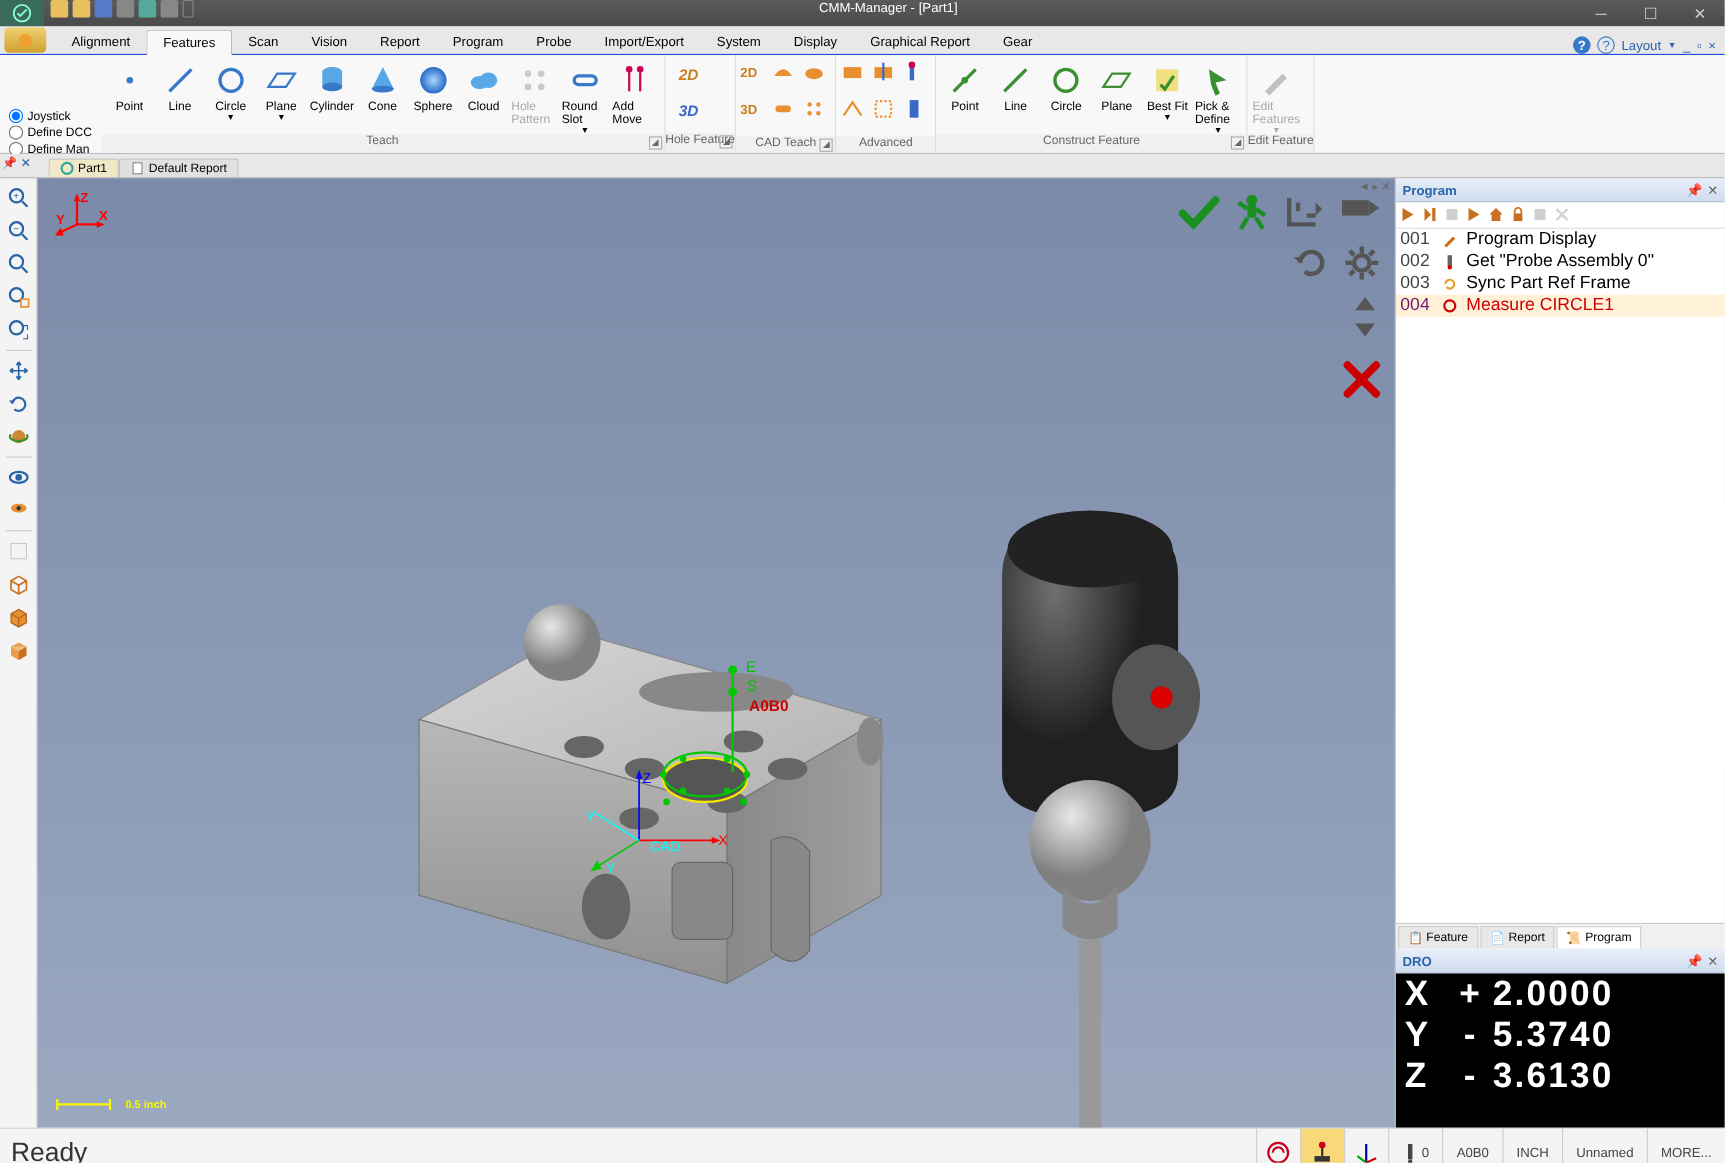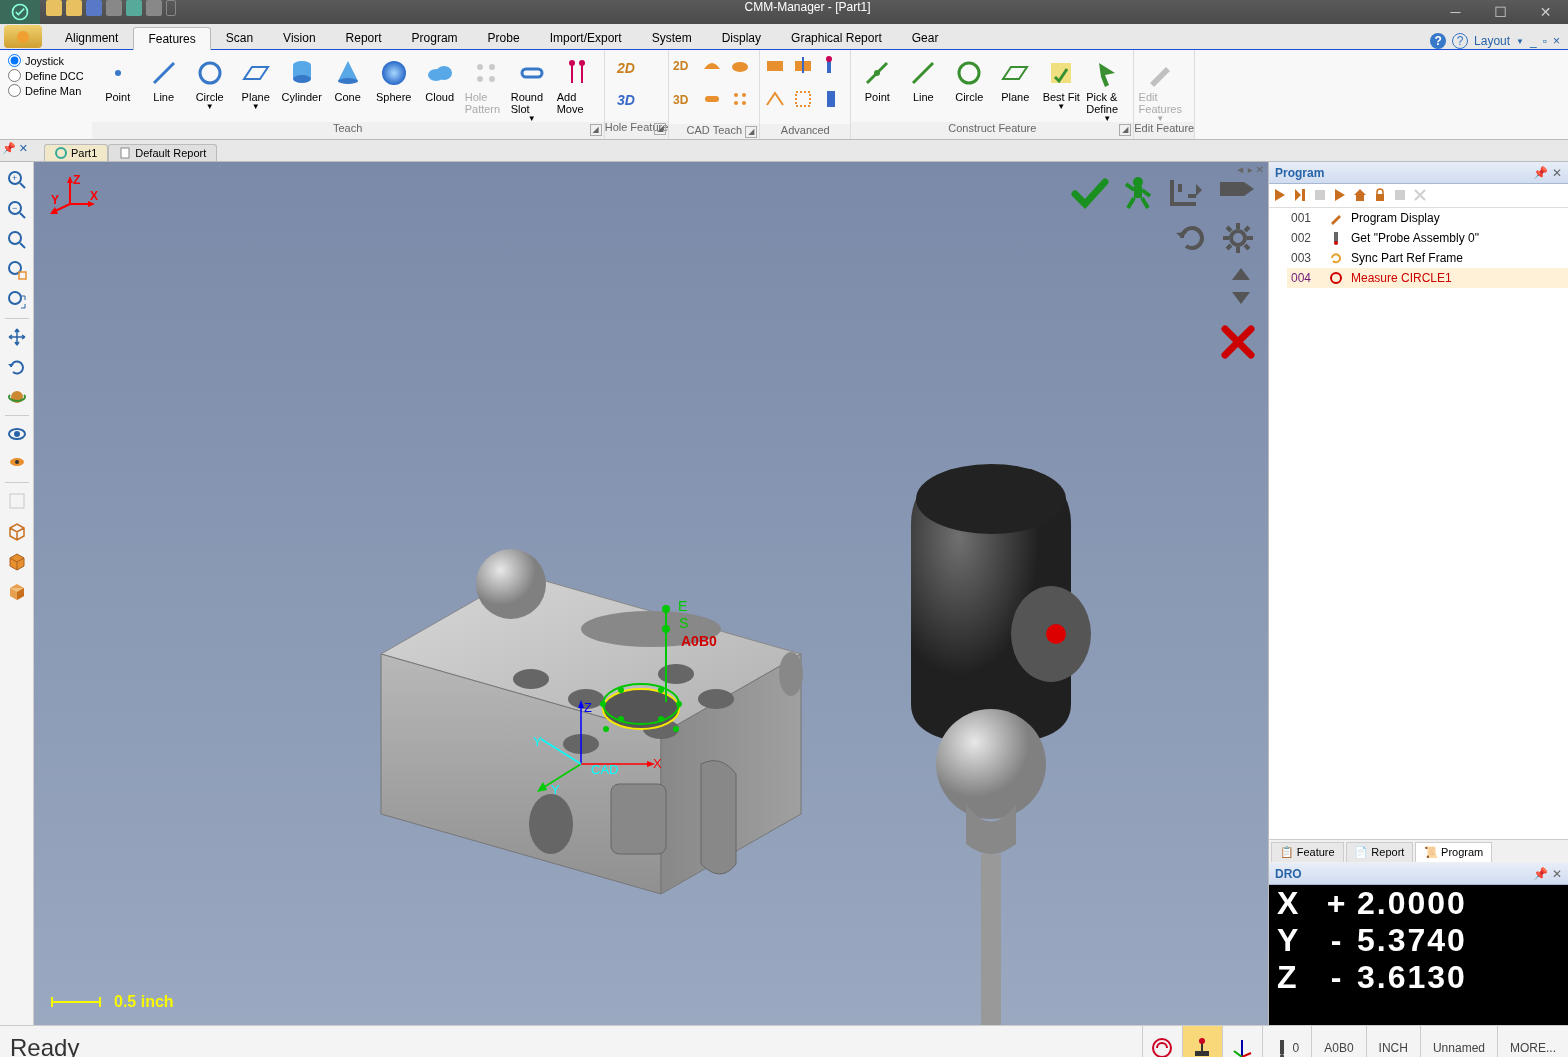--- a/index.html
+++ b/index.html
@@ -45,33 +45,33 @@
 .main { display:flex; height: calc(100% - 24px - 26px - 90px - 22px - 32px); }
 .left-toolbar { width: 34px; background:#f4f4f4; border-right:1px solid #ccc; display:flex; flex-direction:column; align-items:center; padding-top:4px; gap:2px;}
 .left-toolbar .tbtn { width:28px; height:28px; display:flex;align-items:center;justify-content:center; border:1px solid transparent; border-radius:3px; cursor:pointer;}
 .left-toolbar .sep { height:1px; width:24px; background:#ccc; margin:2px 0;}
 
 .viewport-wrap { flex:1; display:flex; flex-direction:column; position:relative; }
 .viewport { flex:1; background: linear-gradient(#7a8aa8, #9aa8c0); position:relative; overflow:hidden;}
 .viewport .axis-ind { position:absolute; left:16px; top:12px; color:#ff0000; font-size:14px; font-weight:bold;}
 .viewport .overlay-icons { position:absolute; right:12px; top:12px; display:flex; flex-direction:column; align-items:flex-end; gap:6px;}
 .viewport .overlay-icons .row { display:flex; gap:10px;}
-.viewport .scale-bar { position:absolute; left:16px; bottom:14px; color:#f8f800; font-size:16px; font-weight:bold; display:flex; align-items:center; gap:8px;}
+.viewport .scale-bar { position:absolute; left:16px; bottom:14px; color:#f8f800; font-size:10px; font-weight:bold; display:flex; align-items:center; gap:8px;}
 .viewport .nav-arrows { position:absolute; right:4px; top:2px; font-size:10px; color:#666;}
 
 
 .scene { position:absolute; left:50%; top:50%; transform:translate(-50%,-50%); }
 
 .right-panels { width:300px; display:flex; flex-direction:column; border-left:1px solid #bbb;}
 .panel-header { height:22px; background:linear-gradient(#e8eef8,#d0dcf0); border-bottom:1px solid #a8b8d0; display:flex; align-items:center; padding:0 6px; font-size:12px; color:#2864a8; font-weight:bold;}
 .panel-header .tools { margin-left:auto; display:flex; gap:4px; color:#666; font-weight:normal;}
 .program-panel { flex:1; background:#fff; display:flex; flex-direction:column; min-height:0;}
 .program-toolbar { height:24px; border-bottom:1px solid #ddd; display:flex; align-items:center; gap:4px; padding:0 4px;}
 .program-toolbar span{width:16px;height:16px;cursor:pointer;}
-.program-list { flex:1; overflow:auto; font-size:12px;margin-left:18px;}
+.program-list { flex:1; overflow:auto; font-size:16px;}
 .program-list .row { display:flex; align-items:center; height:20px; padding:0 4px; gap:8px;}
 .program-list .row .num{ width:30px; color:#444;}
 .program-list .row.sel { background:#fff0d8;}
 .program-list .row.sel .txt { color:#cc0000;}
 .bottom-tabs { height:24px; background:#f0f0f0; border-top:1px solid #ccc; display:flex; align-items:center; font-size:11px;}
 .bottom-tabs .btab { padding:3px 8px; border:1px solid #ccc; border-bottom:none; background:#fff; margin-left:2px; display:flex;align-items:center;gap:3px;}
 .bottom-tabs .btab.inactive{background:#e8e8e8;}
 
 .dro-panel { height:140px; background:#000; color:#fff; font-family:"Consolas",monospace;}
 .dro-row { display:flex; align-items:center; height:37px; font-size:32px; letter-spacing:2px; padding-left:8px; font-family: "Lucida Console", "Courier New", monospace; font-weight:bold;}
@@ -139,21 +139,21 @@
     <span>Layout</span>
       <span style="font-size:8px;">▼</span>
     <span>_</span>
     <span>▫</span>
     <span>×</span>
   </div>
 </div>
 
 <div class="ribbon">
 
-  <div class="ribbon-group" style="border-right:none;">
+  <div class="ribbon-group" style="border-right:none;margin-top:45px;">
     <div class="radio-col">
       <label>
           <input type="radio" checked="" style="">
           <span>Joystick</span>
         </label>
       <label>
           <input type="radio" style="">
           <span>Define DCC</span>
         </label>
       <label>

